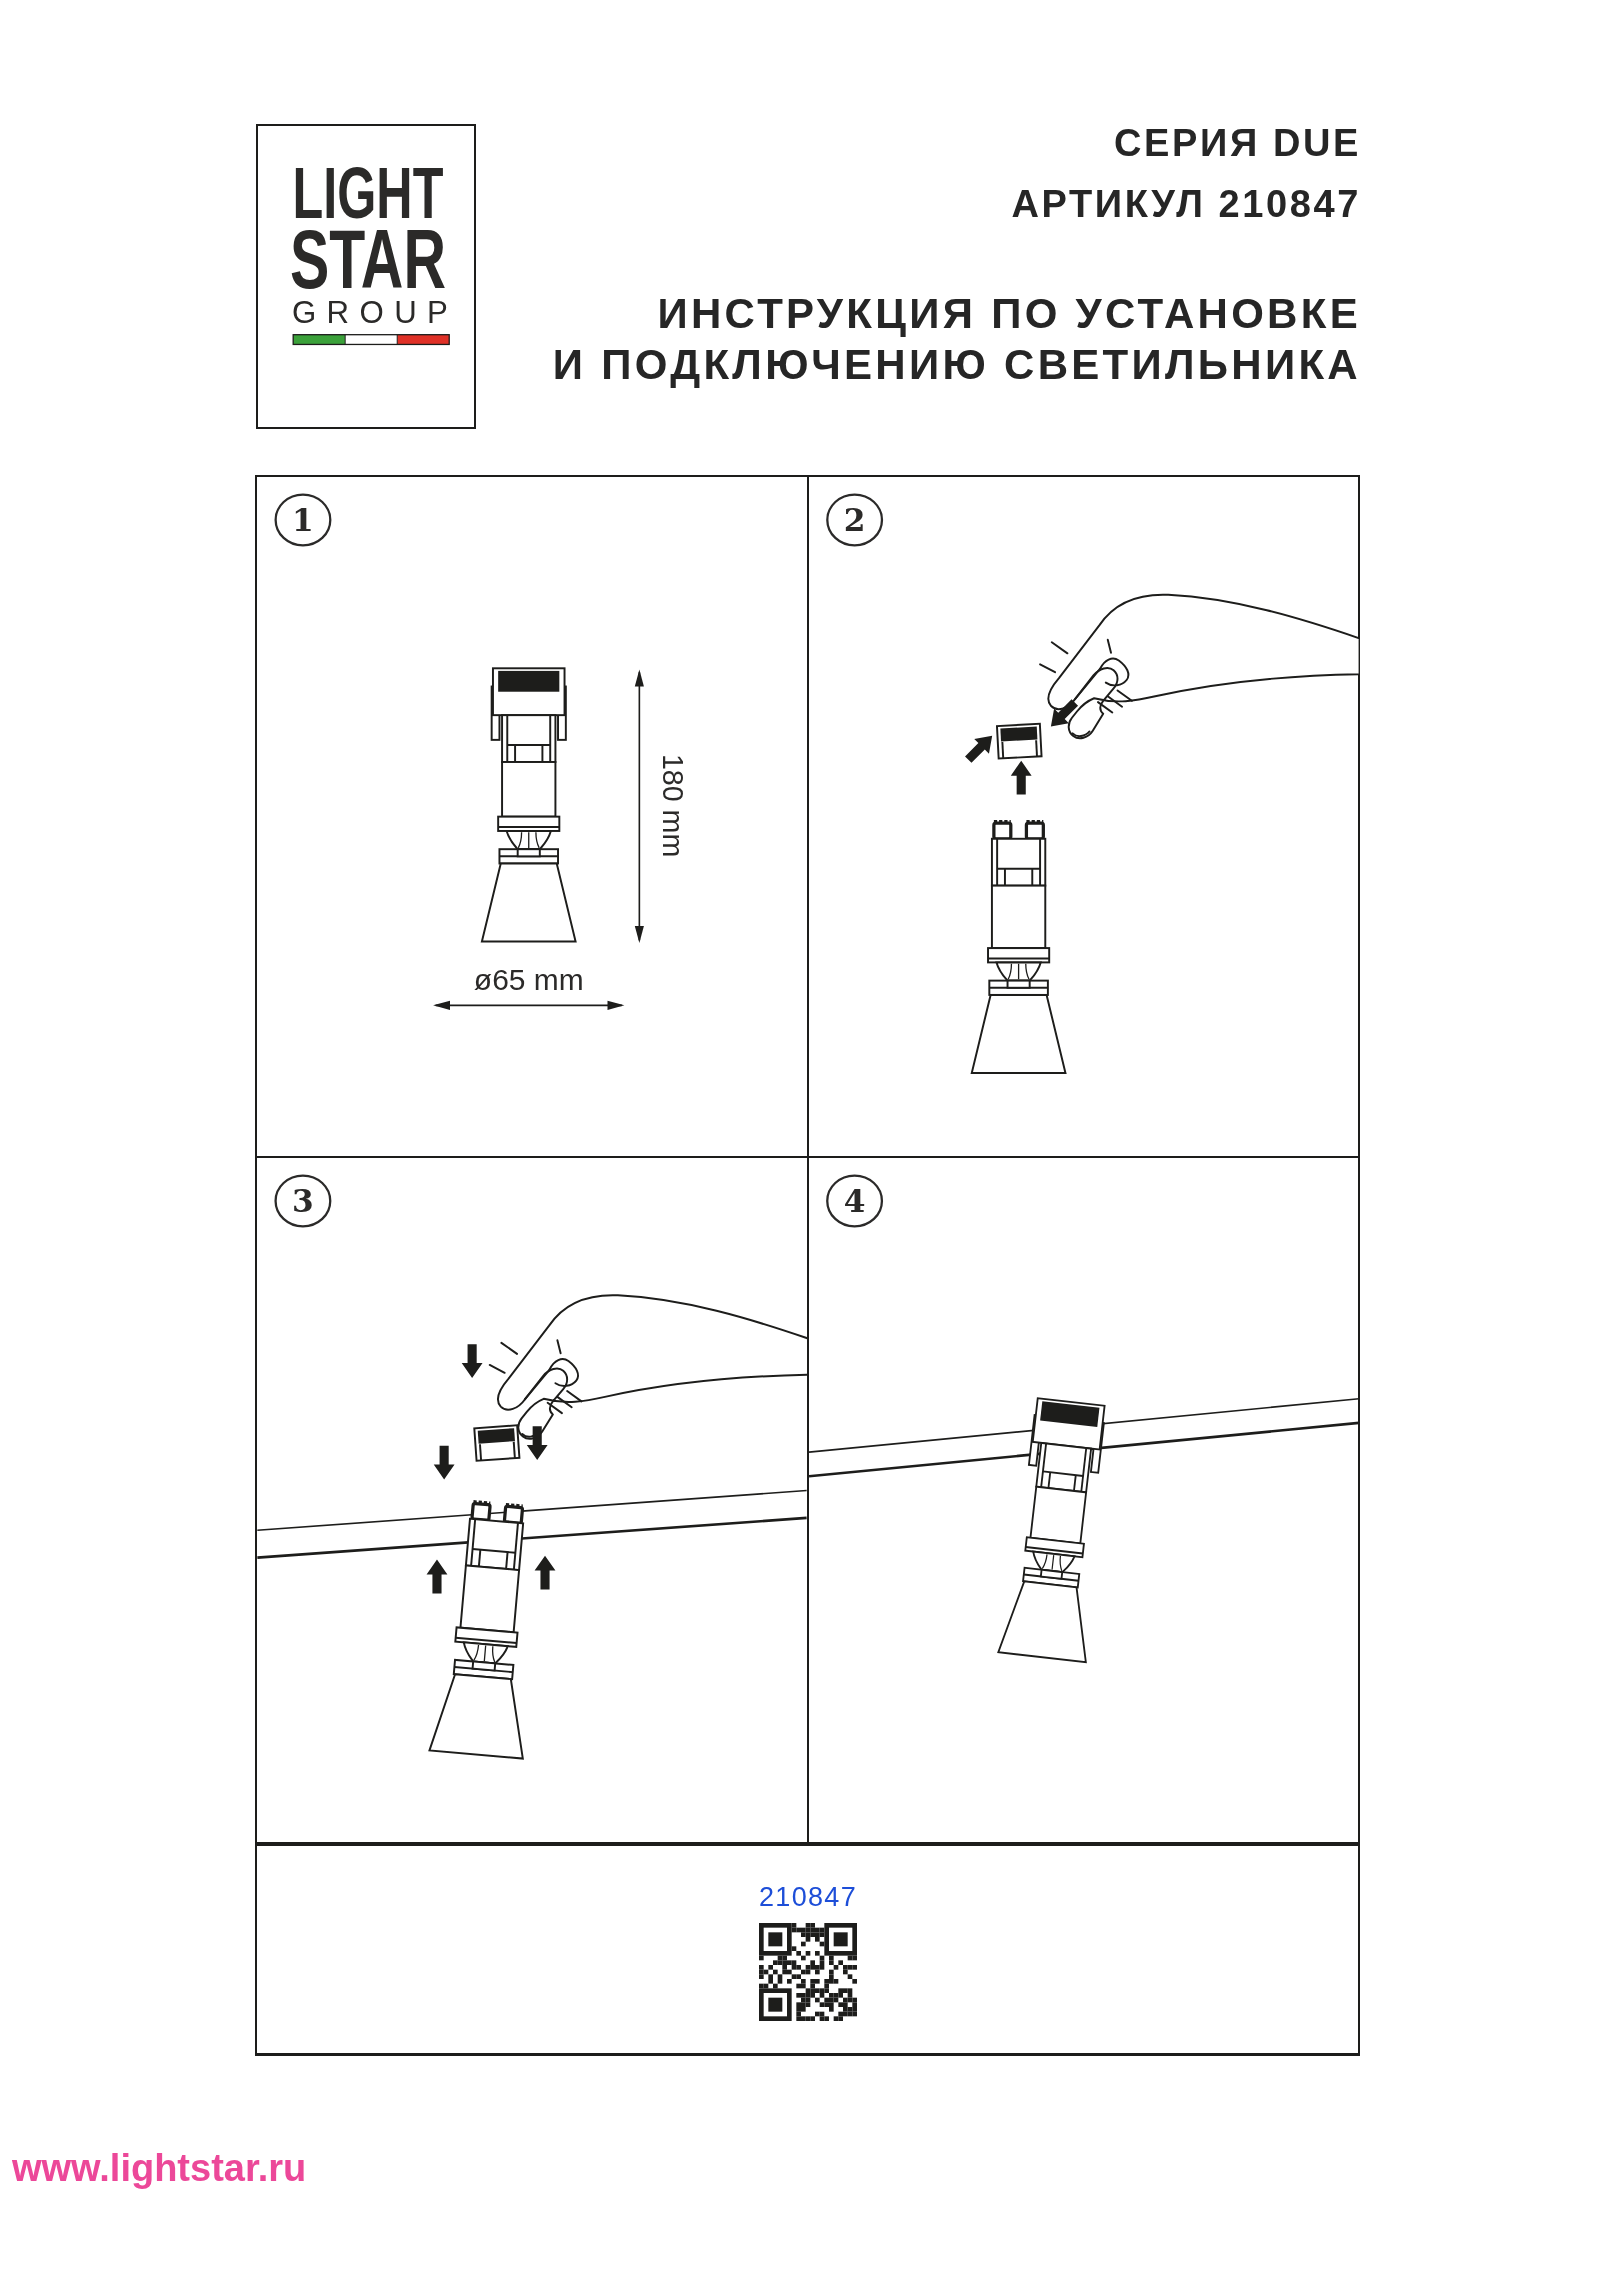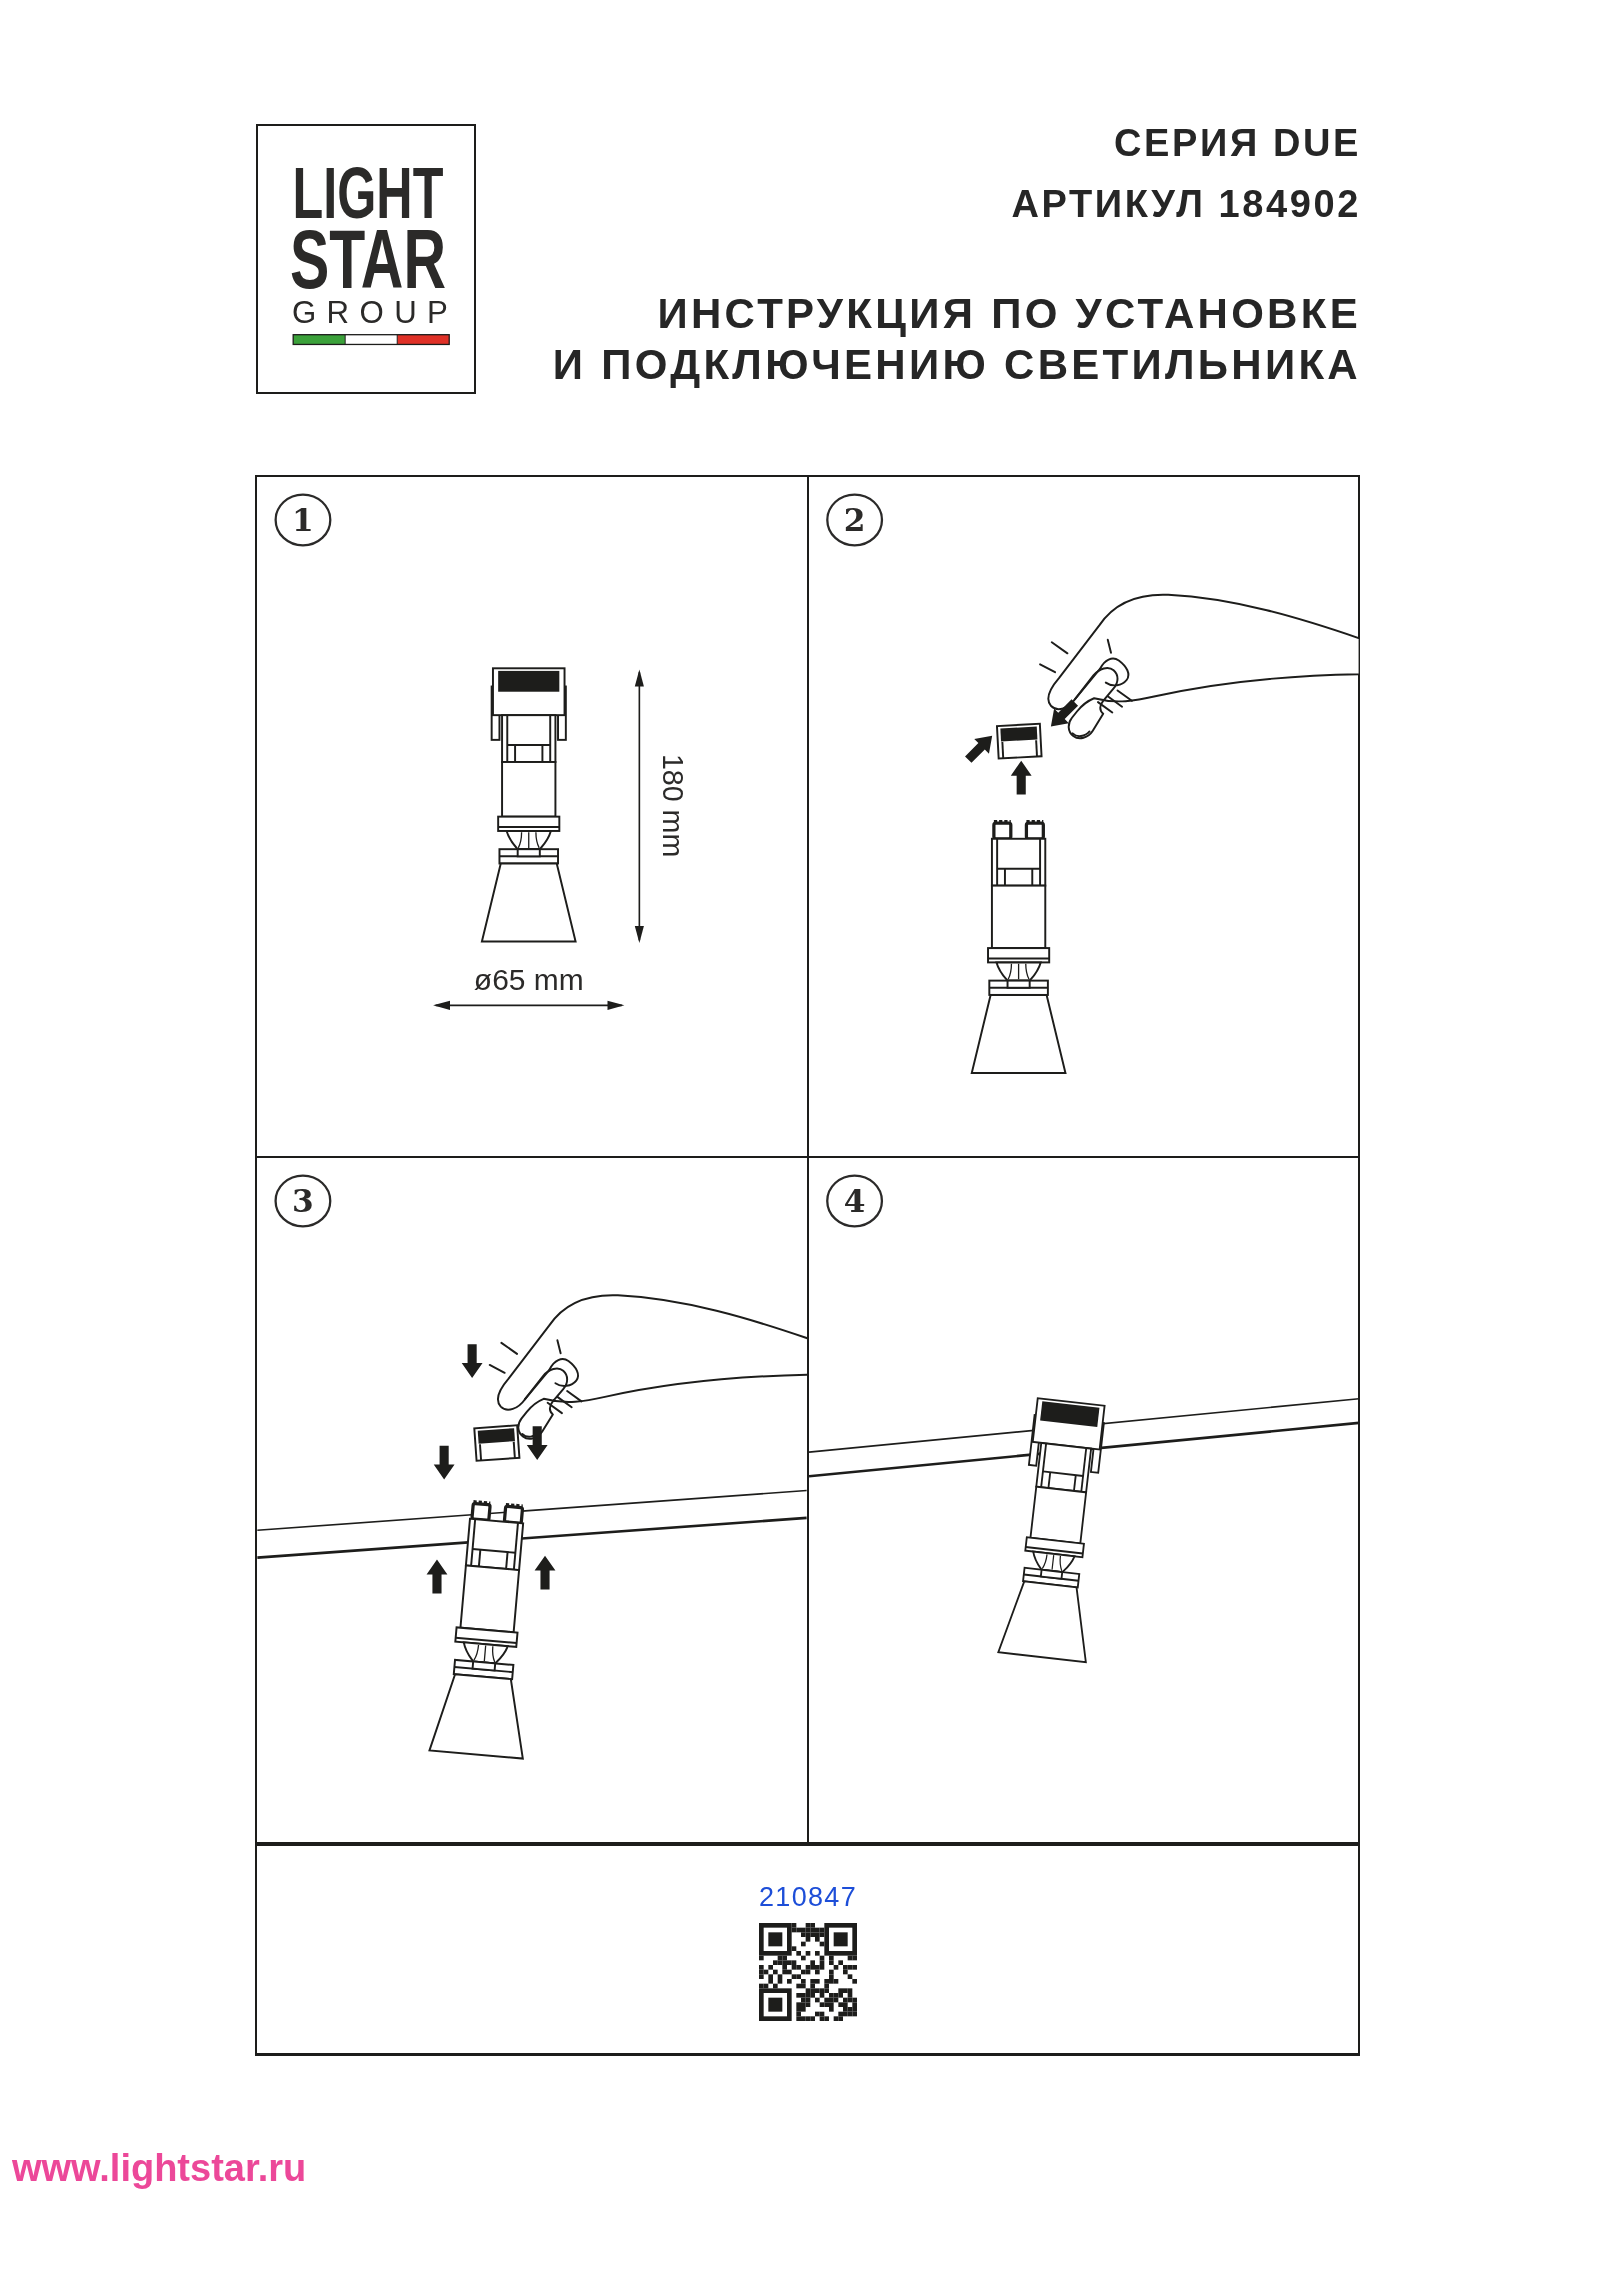--- a/index.html
+++ b/index.html
@@ -6,21 +6,21 @@
   #page{position:relative;width:1616px;height:2284px;background:#ffffff;overflow:hidden;
         font-family:"Liberation Sans",sans-serif;color:#1d1d1b;}
   .abs{position:absolute;}
   
   .hline{position:absolute;right:255px;text-align:right;font-weight:bold;line-height:1;white-space:nowrap;color:#262626;}
   .h-series{top:124px;font-size:38px;letter-spacing:2.6px;}
   .h-article{top:185px;font-size:38px;letter-spacing:2.6px;}
   .h-instr1{top:293px;font-size:42px;letter-spacing:3.3px;}
   .h-instr2{top:344px;font-size:42px;letter-spacing:3.3px;}
   
-  #logo-box{position:absolute;left:256px;top:124px;width:220px;height:270px;border:2px solid #1d1d1b;box-sizing:border-box;}
+  #logo-box{position:absolute;left:256px;top:124px;width:220px;height:305px;border:2px solid #1d1d1b;box-sizing:border-box;}
   
   .grid{position:absolute;left:255px;top:475px;width:1105px;height:1581px;border:2px solid #1d1d1b;border-bottom-width:3.9px;box-sizing:border-box;}
   .gline{position:absolute;background:#1d1d1b;}
   .vdiv{left:807px;top:475px;width:2px;height:1369px;}
   .hdiv1{left:255px;top:1156px;width:1105px;height:2px;}
   .hdiv2{left:255px;top:1842px;width:1105px;height:3.9px;}
   .panel{position:absolute;}
   
   .article-num{position:absolute;left:0;right:0;top:1884px;text-align:center;font-size:27px;letter-spacing:1.3px;color:#1d4ed8;line-height:1;}
   .website{position:absolute;left:12px;right:0;top:2149px;text-align:left;font-size:38px;font-weight:bold;color:#ec4899;line-height:1;}
@@ -112,21 +112,21 @@
         <rect x="80" y="0" width="80" height="15" fill="#ffffff"></rect>
         <rect x="160" y="0" width="80" height="15" fill="#e03127"></rect>
         <rect x="0" y="0" width="240" height="15" fill="none" stroke="#1d1d1b" stroke-width="2"></rect>
         <line x1="80" y1="0" x2="80" y2="15" stroke="#1d1d1b" stroke-width="1.5"></line>
         <line x1="160" y1="0" x2="160" y2="15" stroke="#1d1d1b" stroke-width="1.5"></line>
       </g>
     </svg>
   </div>
 
   <div class="hline h-series">СЕРИЯ DUE</div>
-  <div class="hline h-article">АРТИКУЛ 184902</div>
+  <div class="hline h-article">АРТИКУЛ 210847</div>
   <div class="hline h-instr2">И ПОДКЛЮЧЕНИЮ СВЕТИЛЬНИКА</div>
   <div class="hline h-instr1">ИНСТРУКЦИЯ ПО УСТАНОВКЕ</div>
 
   <div class="grid"></div>
   <div class="gline vdiv"></div>
   <div class="gline hdiv1"></div>
   <div class="gline hdiv2"></div>
 
   <svg class="panel" style="left:257px;top:477px" width="550" height="678" viewBox="0 0 844 1042">
     <g>

